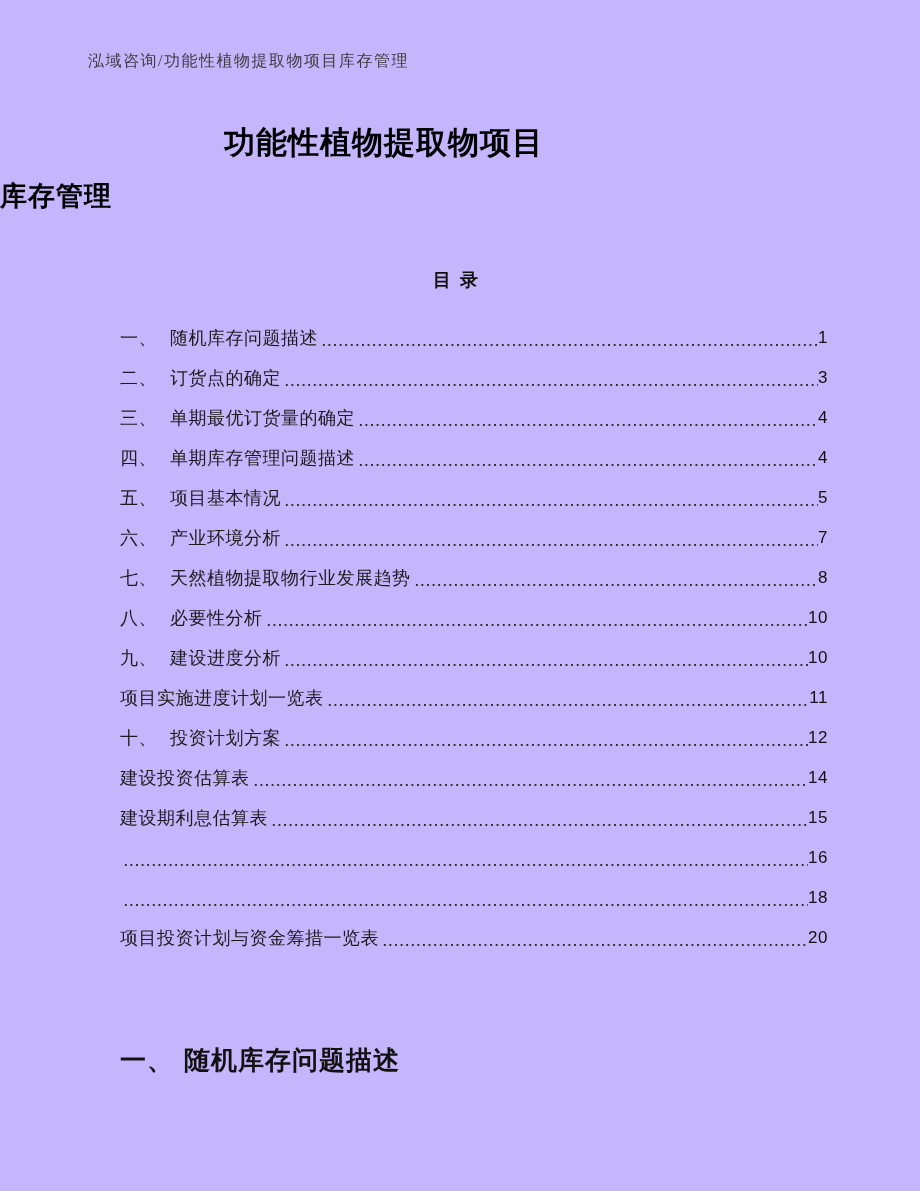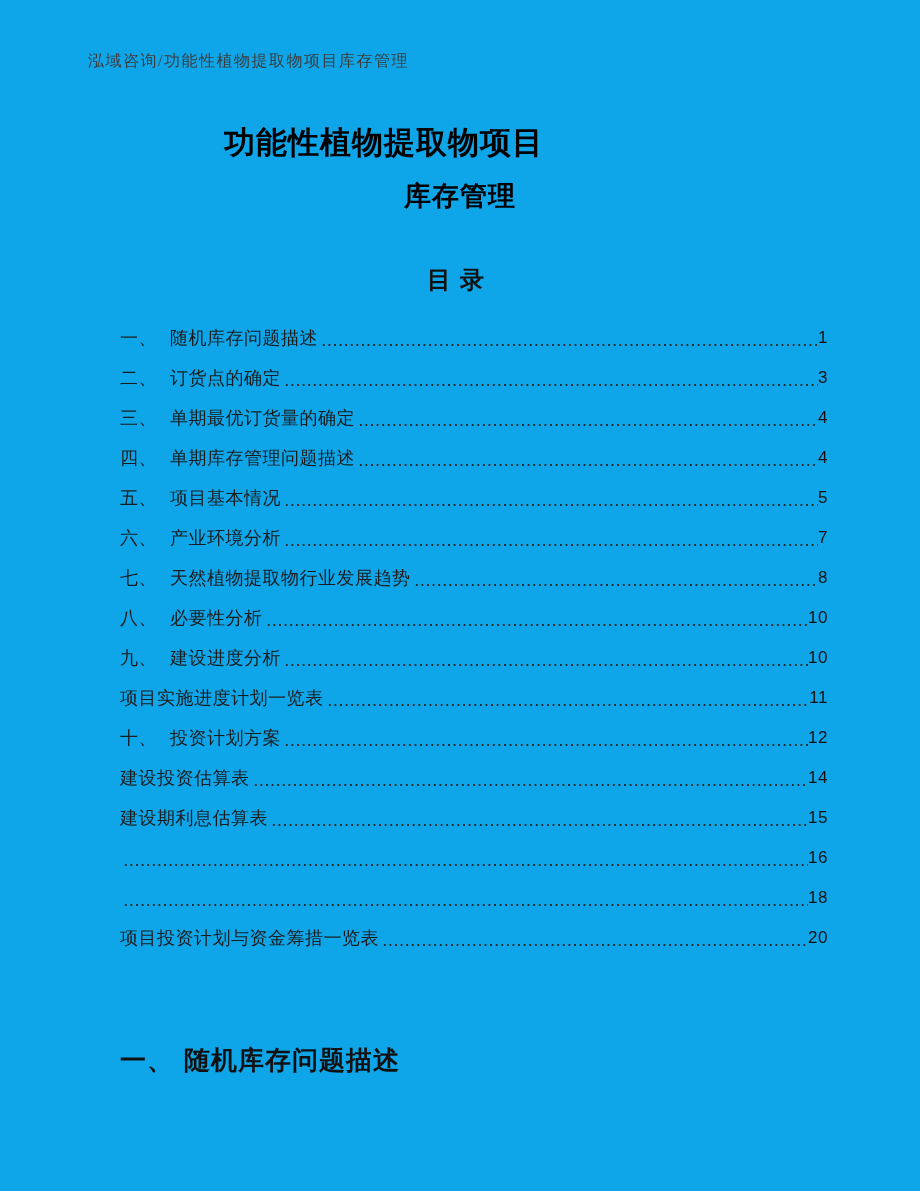--- a/index.html
+++ b/index.html
@@ -1,47 +1,46 @@
 <!DOCTYPE html>
 <html><head>
 <meta charset="utf-8">
 <style>
   html,body{margin:0;padding:0;background:#888;}
   .page{
     position:relative;
     width:920px;height:1191px;
     margin:0 auto;
-    background:#0ea5e9;
+    background:#c4b5fd;
     font-family:"Liberation Serif","DejaVu Serif",serif;
     color:#1a1a1a;
     overflow:hidden;
   }
   .doc-header{
     position:absolute;left:88px;top:51px;
     font-size:16px;letter-spacing:1.5px;color:#3d3d3d;
     white-space:nowrap;
   }
   .doc-title-line1{
     position:absolute;left:0;top:123px;width:768px;
     text-align:center;
     font-family:"Liberation Sans","DejaVu Sans",sans-serif;
     font-weight:bold;font-size:31px;line-height:40px;color:#000;
     letter-spacing:1px;
   }
   .doc-title-line2{
     position:absolute;left:0;top:178px;width:920px;
-    text-align:center;
     font-family:Liberation Serif, serif;
     font-weight:bold;font-size:27px;line-height:36px;color:#000;
     letter-spacing:1px;
   }
   .toc-heading{
     position:absolute;left:0;top:263px;width:920px;
     text-align:center;
-    font-weight:600;font-size:24px;line-height:34px;color:#111;
+    font-weight:600;font-size:18px;line-height:34px;color:#111;
     letter-spacing:9px;
   }
   .toc{
     position:absolute;left:120px;top:318px;width:708px;
   }
   .toc-row{
     display:flex;height:40px;font-size:18px;color:#1c1c1c;
     letter-spacing:0.5px;cursor:pointer;
   }
   .toc-row span{line-height:40px;white-space:nowrap;}

